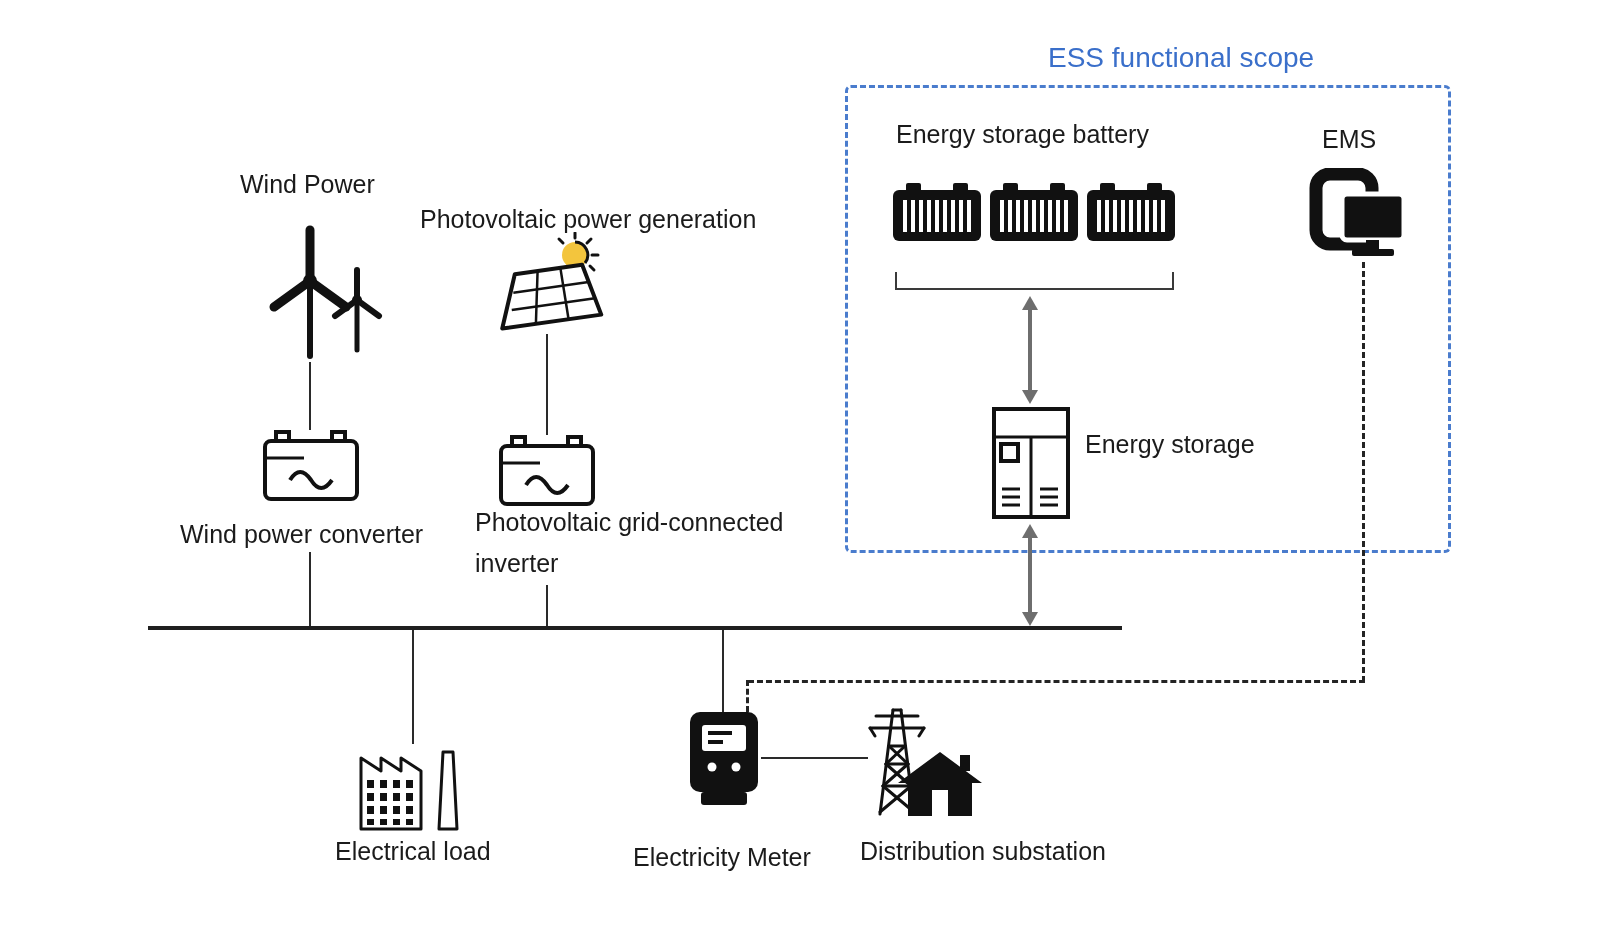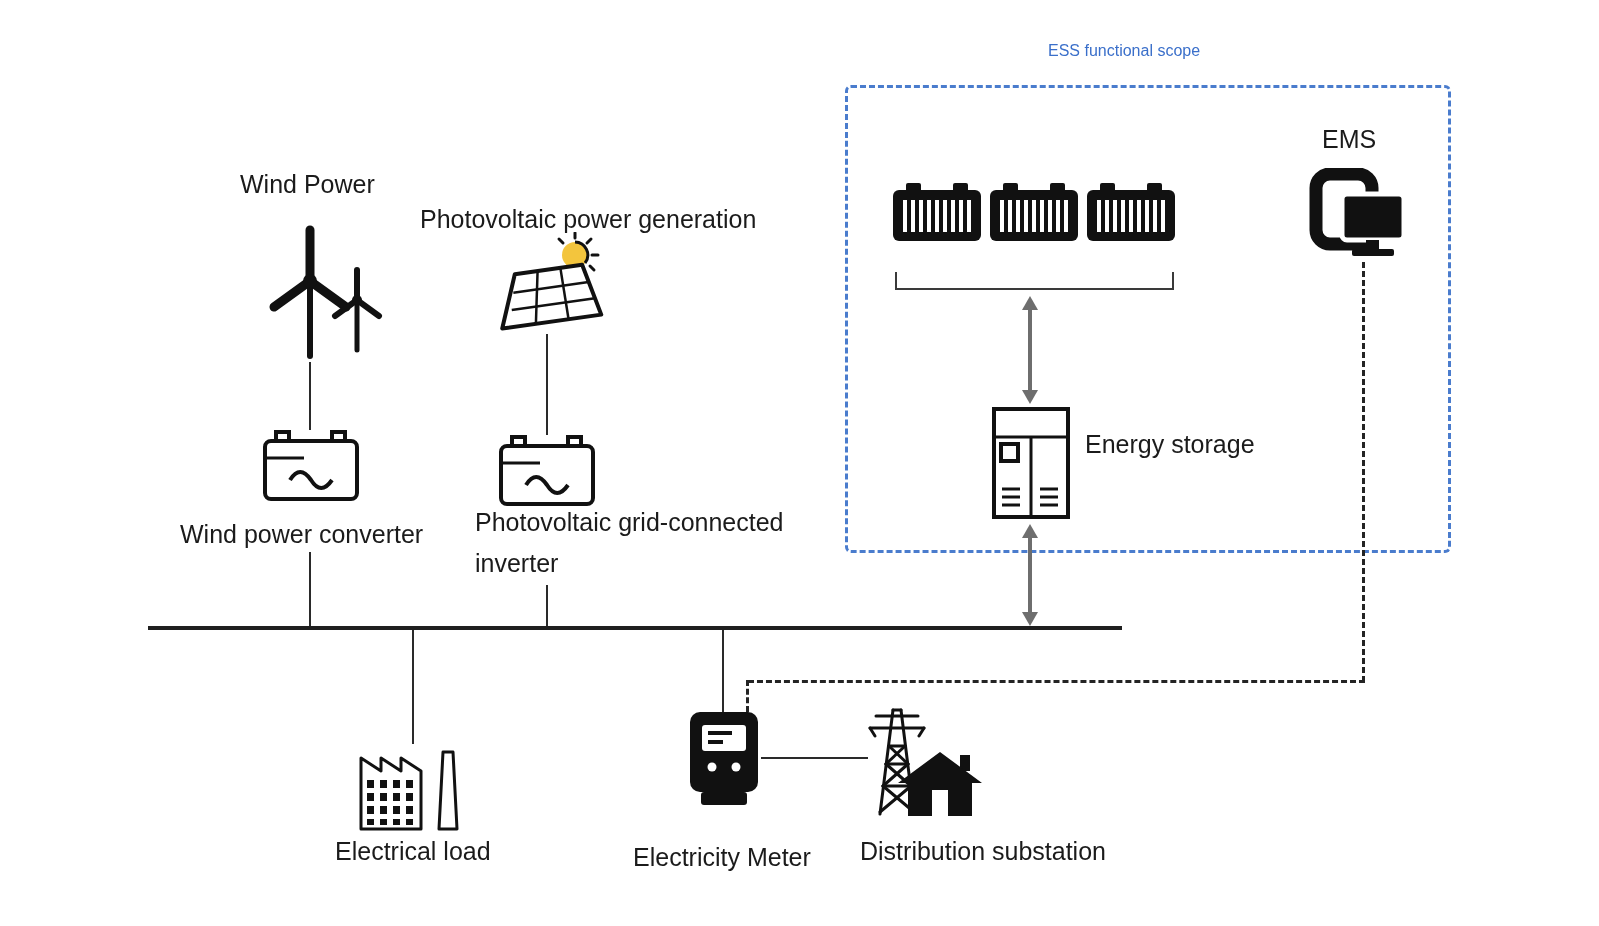--- a/index.html
+++ b/index.html
@@ -14,21 +14,21 @@
   }
   .abs{position:absolute;}
   .label{
     font-size:25px;
     font-weight:400;
     color:#1b1b1b;
     white-space:nowrap;
   }
   .label.center{text-align:left;}
   .scope-title{
-    font-size:16px;
+    font-size:28px;
     color:#3a6fca;
     font-weight:400;
     white-space:nowrap;
   }
   .scope-box{
     border:3px dashed #4a7ccd;
     border-radius:6px;
     background:transparent;
   }
   .vline{width:0;border-left:2px solid #2a2a2a;}
@@ -44,20 +44,21 @@
   svg{display:block;}
 </style>
 </head>
 <body>
 
 <div id="canvas">
 
   <div class="abs scope-title" style="left:1048px;top:42px;">ESS functional scope</div>
   <div class="abs scope-box" style="left:845px;top:85px;width:600px;height:462px;"></div>
 
+  <div class="abs label" style="left:896px;top:120px;">Energy storage battery</div>
 
   <div class="abs" style="left:893px;top:183px;">
     <svg width="88" height="58" viewBox="0 0 88 58">
       <rect x="13" y="0" width="15" height="10" rx="2" fill="#111"></rect>
       <rect x="60" y="0" width="15" height="10" rx="2" fill="#111"></rect>
       <rect x="0" y="7" width="88" height="51" rx="6" fill="#111"></rect>
       <g fill="#fff">
         <rect x="10" y="17" width="4" height="32"></rect>
           <rect x="18" y="17" width="4" height="32"></rect>
         <rect x="26" y="17" width="4" height="32"></rect>

